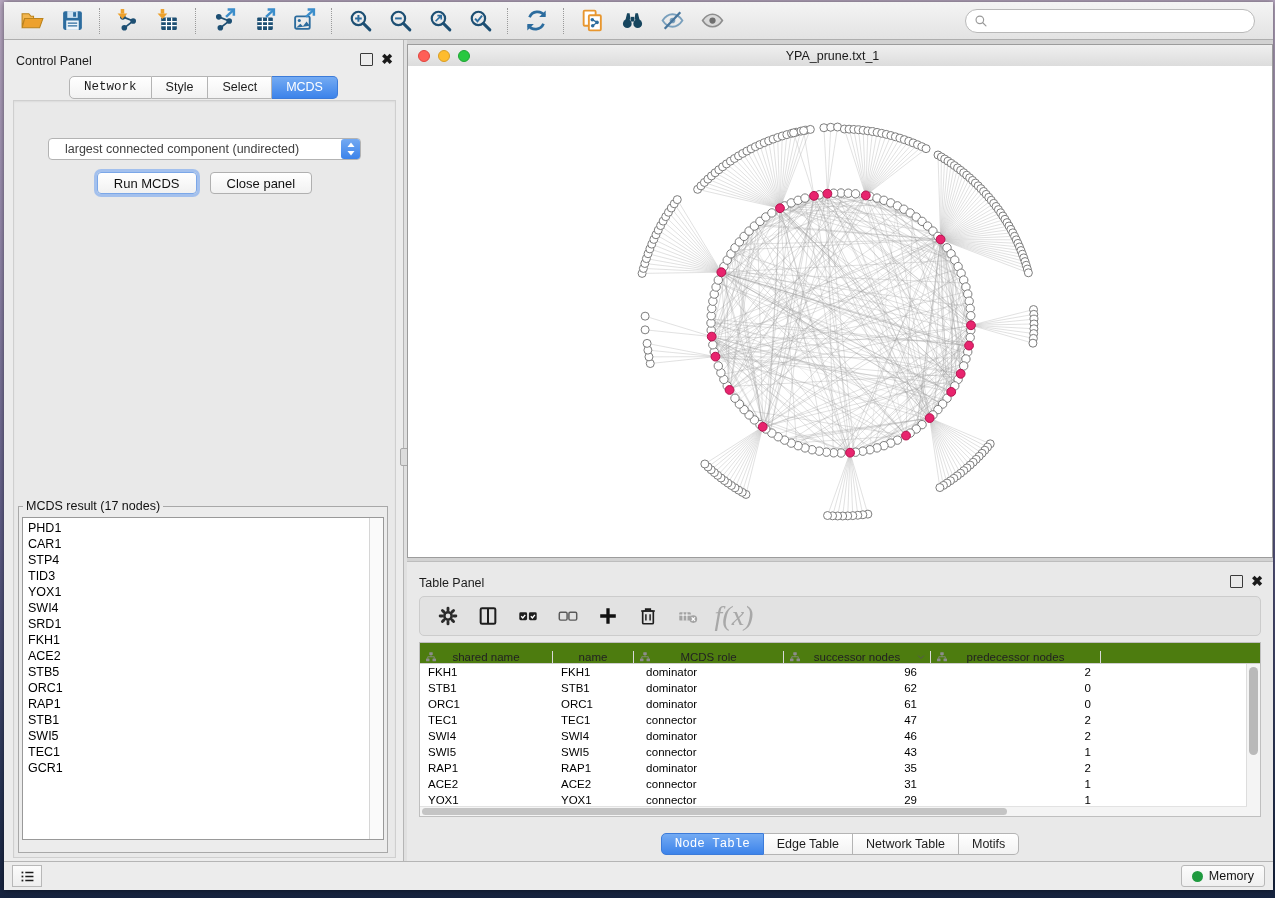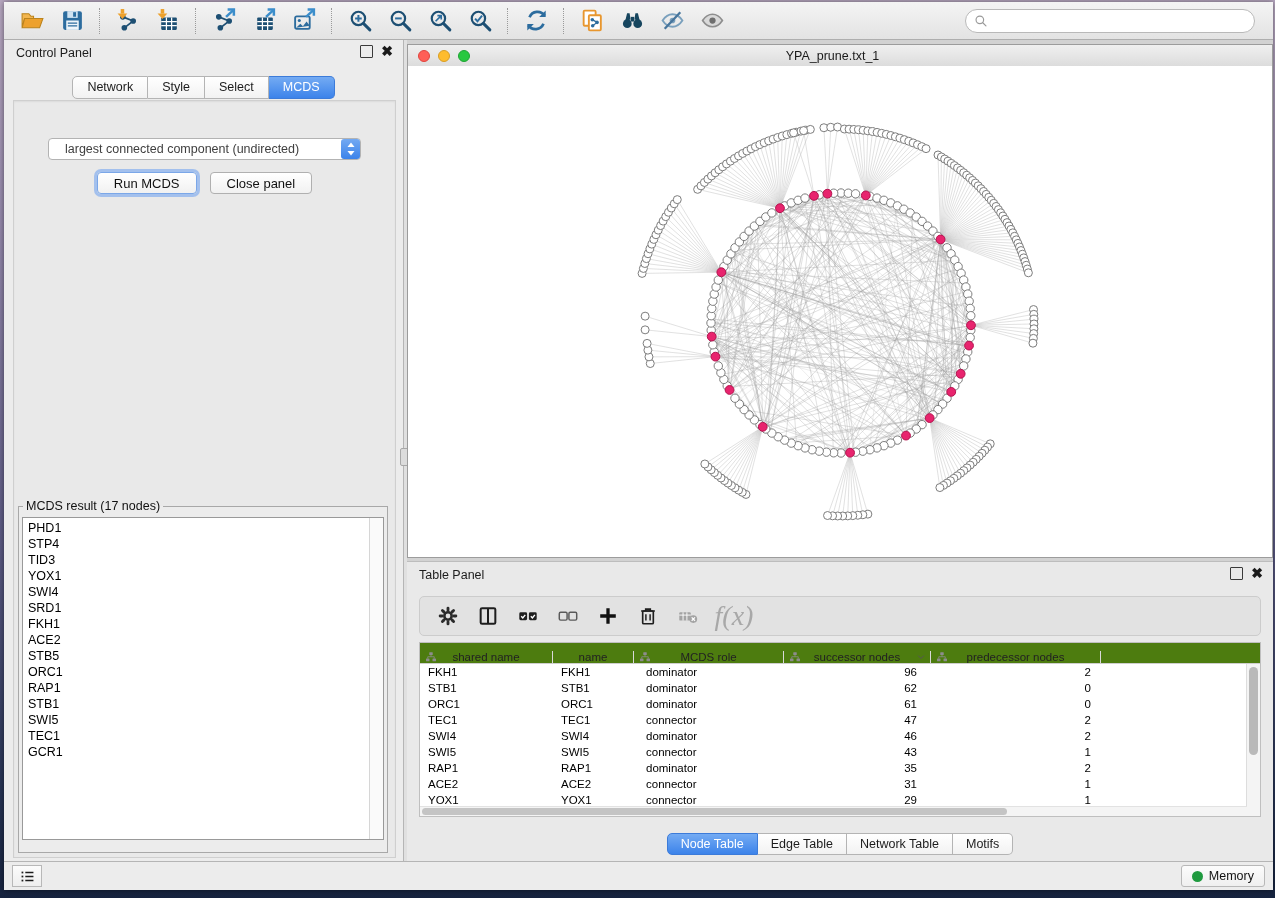--- a/index.html
+++ b/index.html
@@ -16,30 +16,30 @@
   .tb-group{display:flex;align-items:center;}
   .tb-sep{width:1px;height:26px;margin:0 7px;border-left:1px dotted #9a9a9a;}
   .tb-btn{width:40px;height:30px;border:none;background:transparent;display:flex;align-items:center;justify-content:center;cursor:default;padding:0;}
   .tb-btn svg{width:25px;height:25px;}
   .search-wrap{position:absolute;right:18px;top:7px;width:290px;height:24px;background:#fff;
     border:1px solid #b9b9b9;border-radius:12px;display:flex;align-items:center;padding:0 8px;box-sizing:border-box;}
   .search-wrap svg{width:14px;height:14px;margin-right:6px;flex:none;}
   .search-wrap input{border:none;outline:none;flex:1;font-size:12px;background:transparent;font-family:"Liberation Sans",sans-serif;}
   
   .control-panel{position:absolute;left:0;top:38px;width:399px;height:822px;background:#ececec;}
-  .panel-titlebar{position:relative;height:26px;}
+  .panel-titlebar{position:relative;height:26px;margin-top:8px;}
   .panel-title{position:absolute;left:12px;top:6px;font-size:12.5px;color:#1c1c1c;}
   .panel-btns{position:absolute;right:10px;top:5px;display:flex;gap:8px;align-items:center;}
   .float-btn{width:11px;height:11px;border:1.6px solid #3a3a3a;background:transparent;border-radius:1px;}
   .close-btn{font-size:14px;font-weight:bold;color:#1a1a1a;line-height:11px;}
   .seg-tabs{position:absolute;left:0;right:0;display:flex;justify-content:center;}
   .cp-tabs{top:36px;}
   .seg{height:21px;line-height:21px;padding:0 14px;font-size:12.5px;background:linear-gradient(#ffffff,#f2f2f2);
     border:1px solid #b4b4b4;border-left:none;color:#1c1c1c;}
-  .seg:first-child{border-left:1px solid #b4b4b4;border-radius:5px 0 0 5px;}
+  .seg:first-child{border-left:1px solid #b4b4b4;border-radius:5px 0 0 5px;font-family:Liberation Mono, monospace;}
   .seg:last-child{border-radius:0 5px 5px 0;}
   .seg.active{background:linear-gradient(#74abf3,#3c83ea);color:#fff;border-color:#3c7bd9;}
   .cp-body{position:absolute;left:9px;top:60px;width:381px;height:756px;background:#e9e9e9;
     border:1px solid #cfcfcf;box-shadow:inset 0 1px 2px rgba(0,0,0,.06);}
   .opt-label{position:absolute;left:0;right:0;top:14px;text-align:center;font-size:13px;color:#111;}
   .opt-select{position:absolute;left:34px;top:37px;width:313px;height:22px;background:#fff;border:1px solid #b3b3b3;
     border-radius:4px;display:flex;align-items:center;box-sizing:border-box;}
   .opt-select .val{flex:1;font-size:12.5px;color:#404040;padding-left:16px;white-space:nowrap;}
   .opt-spinner{width:19px;height:20px;margin:0;border-radius:3px;background:linear-gradient(#73a9f2,#3c83ea);
     display:flex;align-items:center;justify-content:center;}
@@ -307,20 +307,21 @@
       <div class="btn-row">
         <button class="push-btn focused">Run MCDS</button>
         <button class="push-btn">Close panel</button>
       </div>
       <fieldset class="mcds-box">
         <legend>MCDS result (17 nodes)</legend>
         <div style="position:relative;height:330px;">
           <div class="mcds-list-wrap">
             <div class="mcds-list" id="mcds-list">
                 <div class="mcds-item">PHD1</div>
+                <div class="mcds-item">CAR1</div>
                 <div class="mcds-item">STP4</div>
                 <div class="mcds-item">TID3</div>
                 <div class="mcds-item">YOX1</div>
                 <div class="mcds-item">SWI4</div>
                 <div class="mcds-item">SRD1</div>
                 <div class="mcds-item">FKH1</div>
                 <div class="mcds-item">ACE2</div>
                 <div class="mcds-item">STB5</div>
                 <div class="mcds-item">ORC1</div>
                 <div class="mcds-item">RAP1</div>

